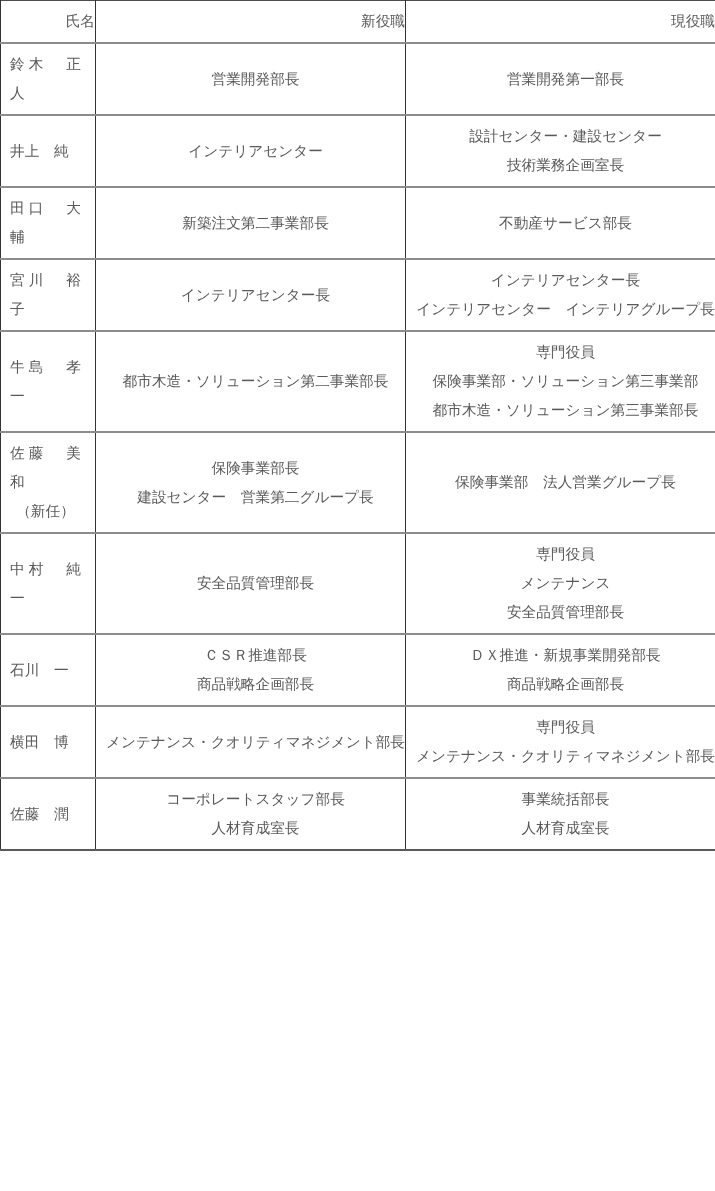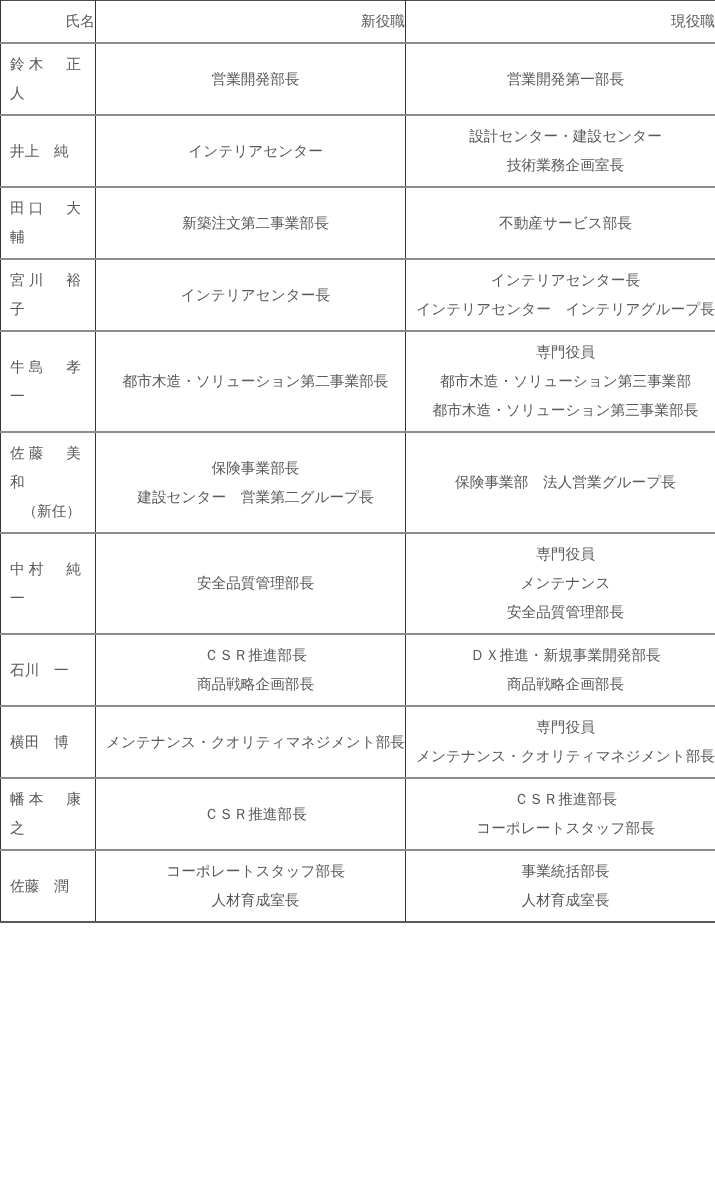--- a/index.html
+++ b/index.html
@@ -50,21 +50,21 @@
     overflow-wrap: anywhere;
     word-break: break-all;
     border-radius: 31px;
   }
   td.pos-cell {
     padding: 6px 0 6px 10px;
     text-align: center;
     overflow-wrap: anywhere;
     word-break: break-all;
   }
-  .name-note { text-align: right; }
+  .name-note { text-align: center; }
 </style>
 </head>
 <body>
 
 <div class="page">
   <table class="personnel">
     <colgroup>
       <col class="c-name">
       <col class="c-new">
       <col class="c-cur">
@@ -125,21 +125,21 @@
         </tr>
         <tr>
           <td class="name-cell">
             <div>牛島　孝一</div>
           </td>
           <td class="pos-cell">
             <div>都市木造・ソリューション第二事業部長</div>
           </td>
           <td class="pos-cell">
             <div>専門役員</div>
-            <div>都市木造・ソリューション第三事業部</div>
+            <div>保険事業部・ソリューション第三事業部</div>
             <div>都市木造・ソリューション第三事業部長</div>
           </td>
         </tr>
         <tr>
           <td class="name-cell">
             <div>佐藤　美和</div>
             <div class="name-note">（新任）</div>
           </td>
           <td class="pos-cell">
             <div>保険事業部長</div>
@@ -178,32 +178,20 @@
         <tr>
           <td class="name-cell">
             <div>横田　博</div>
           </td>
           <td class="pos-cell">
             <div>メンテナンス・クオリティマネジメント部長</div>
           </td>
           <td class="pos-cell">
             <div>専門役員</div>
             <div>メンテナンス・クオリティマネジメント部長</div>
-          </td>
-        </tr>
-        <tr>
-          <td class="name-cell">
-            <div>幡本　康之</div>
-          </td>
-          <td class="pos-cell">
-            <div>ＣＳＲ推進部長</div>
-          </td>
-          <td class="pos-cell">
-            <div>ＣＳＲ推進部長</div>
-            <div>コーポレートスタッフ部長</div>
           </td>
         </tr>
         <tr>
           <td class="name-cell">
             <div>佐藤　潤</div>
           </td>
           <td class="pos-cell">
             <div>コーポレートスタッフ部長</div>
             <div>人材育成室長</div>
           </td>

